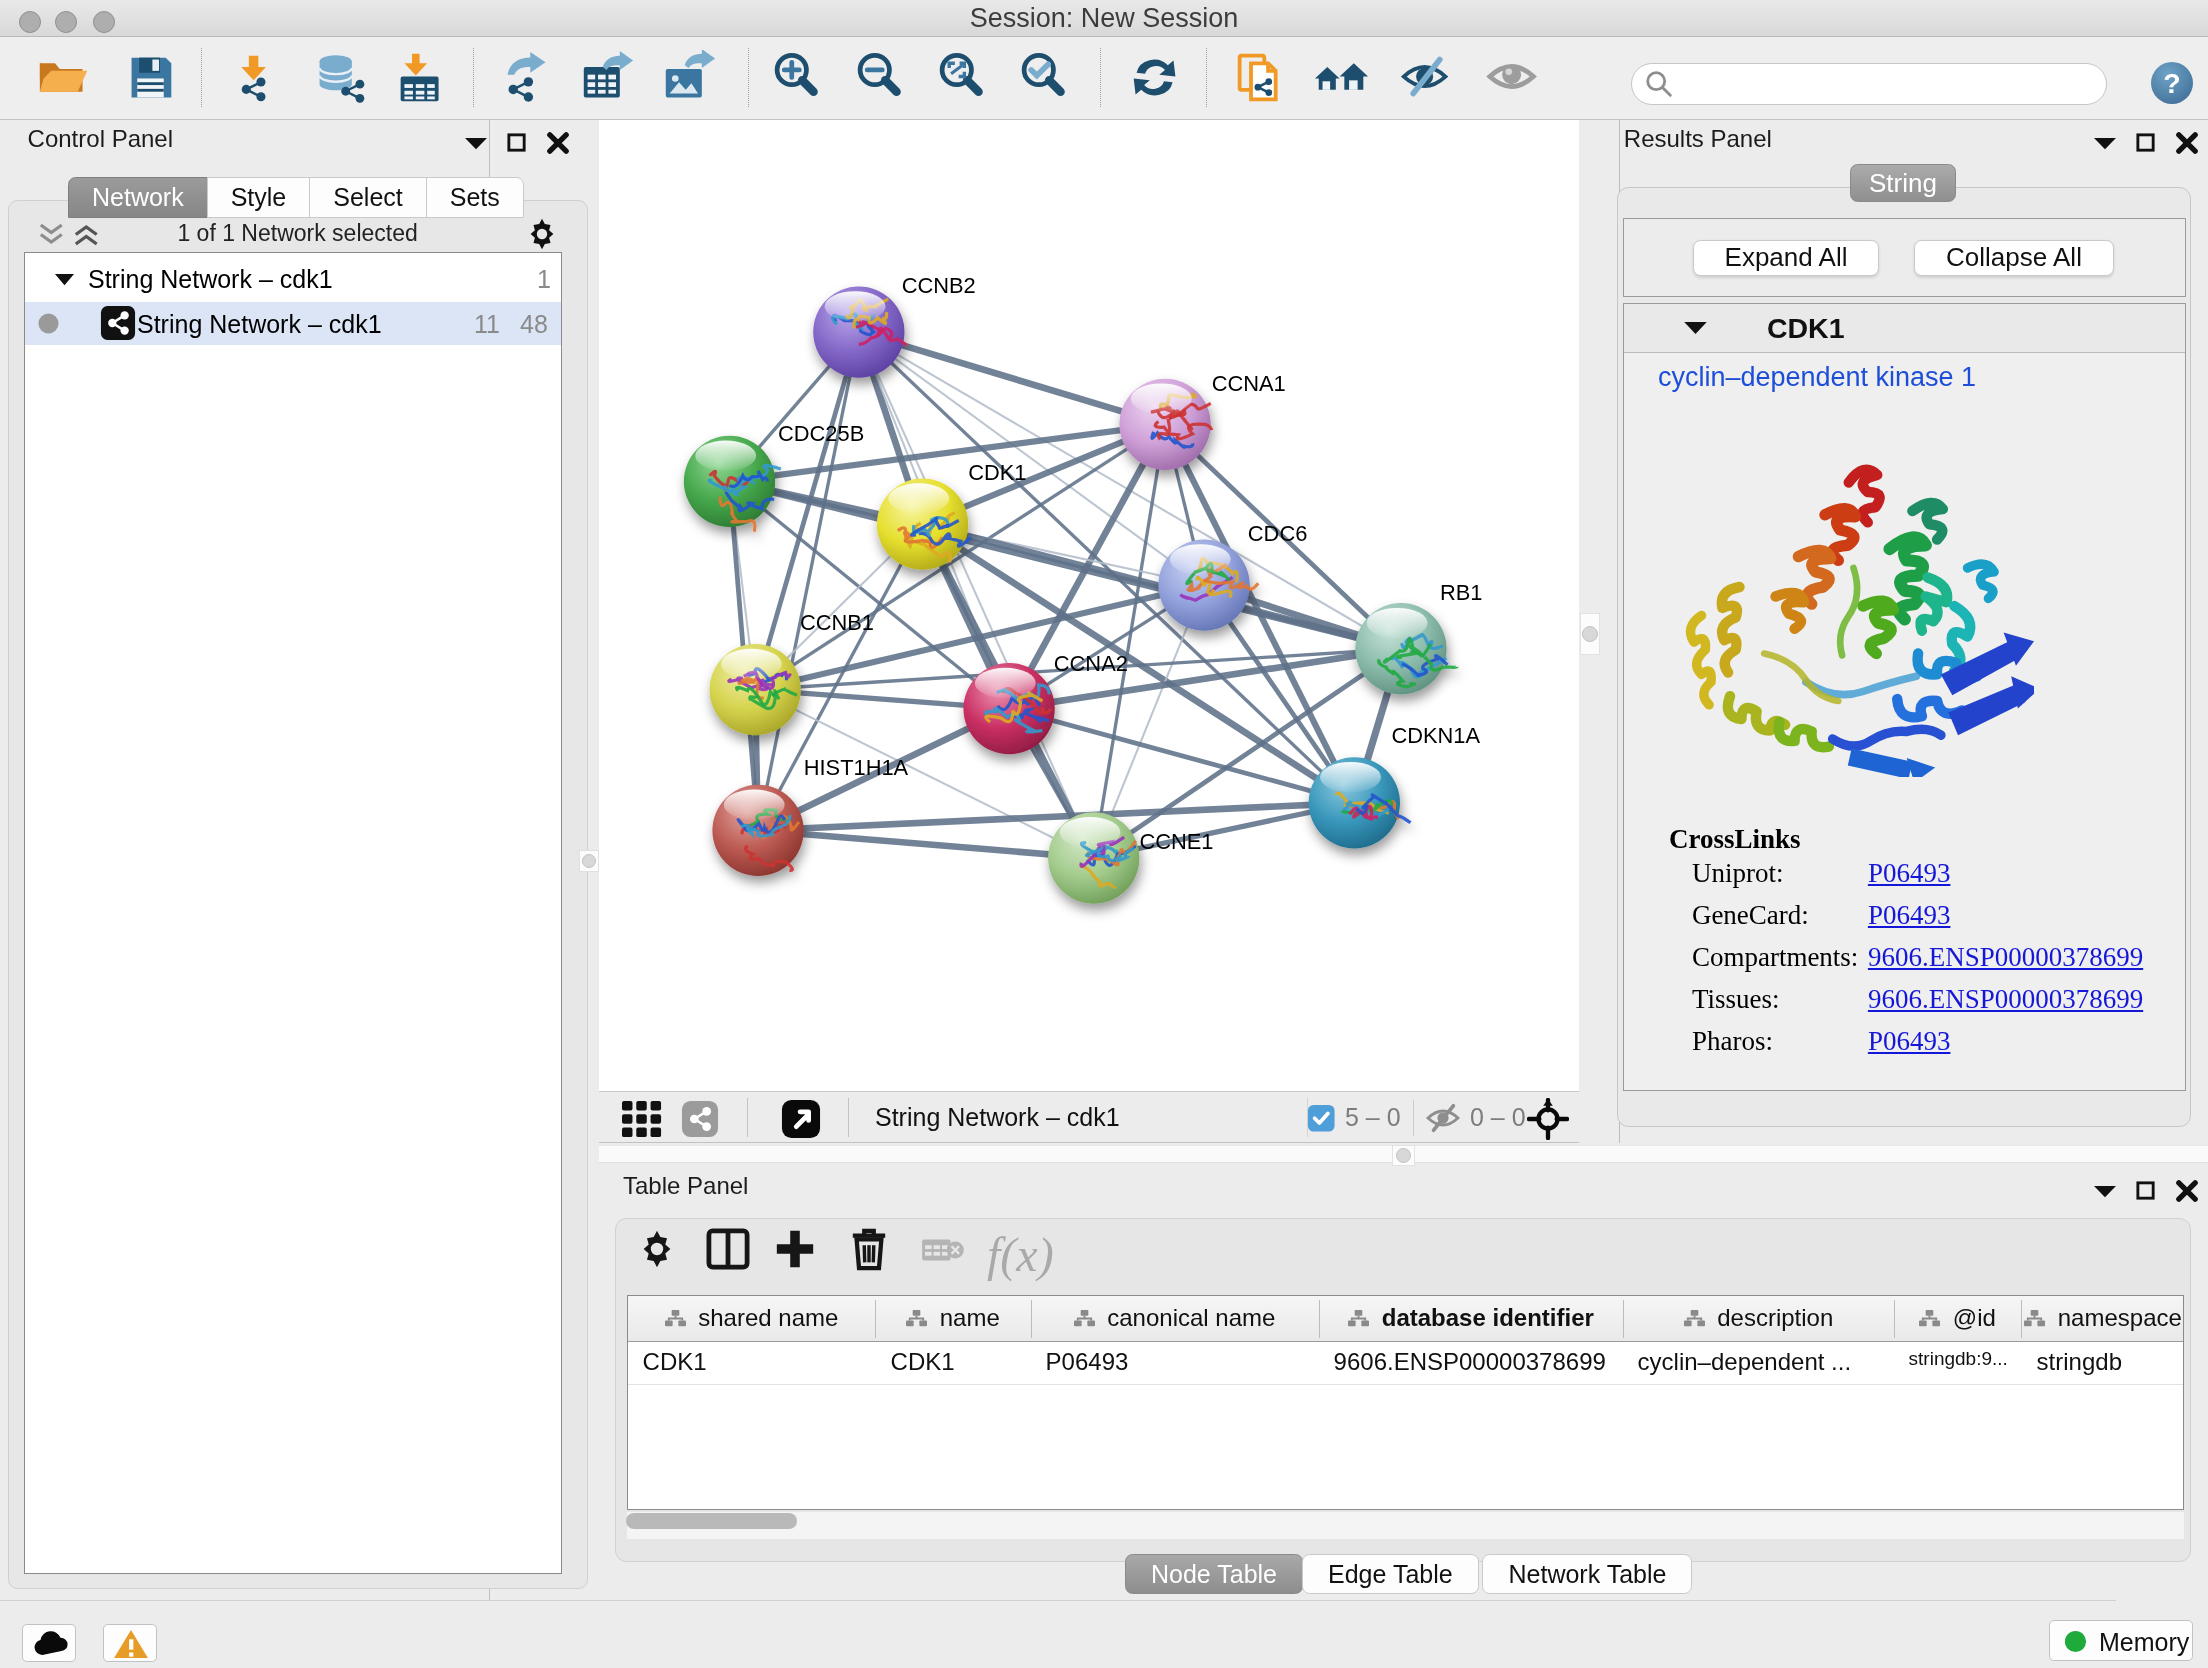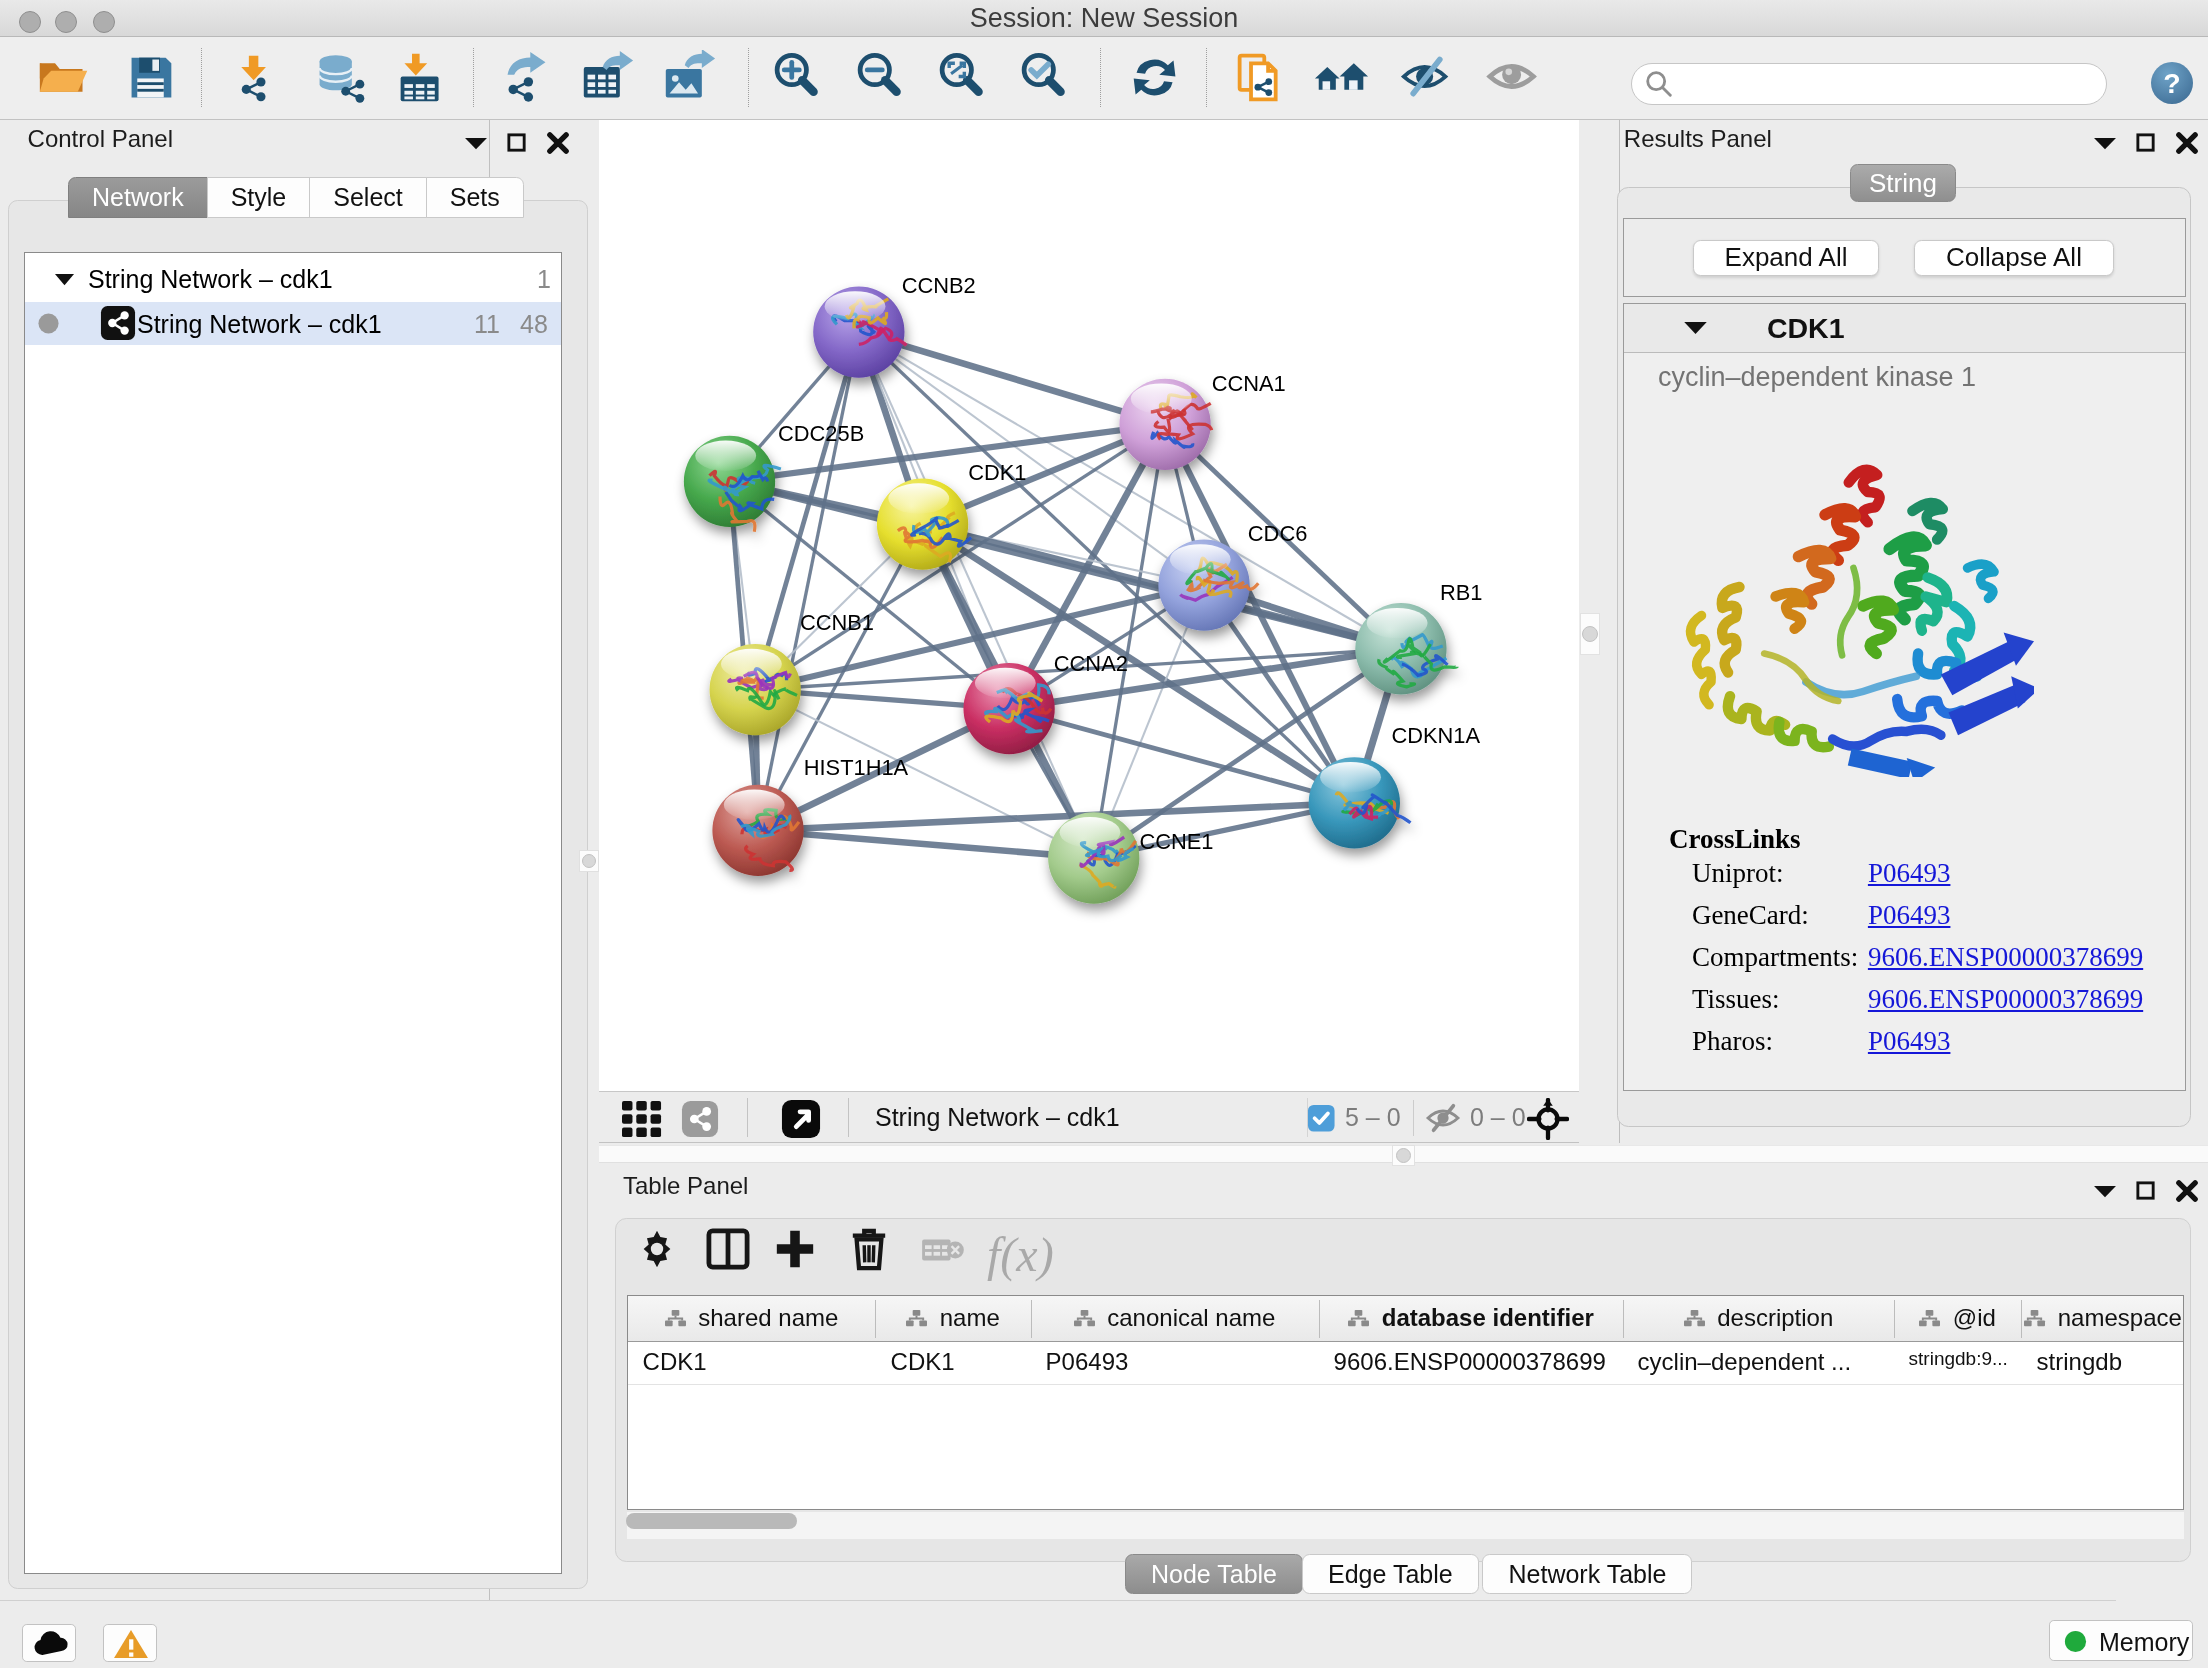--- a/index.html
+++ b/index.html
@@ -215,20 +215,33 @@
         <path d="M4 4 L21 21 M21 4 L4 21" stroke="#111" stroke-width="5.6" stroke-linecap="round"></path>
       </svg>
   </div>
   <div class="tabs">
     <div class="tab first sel">Network</div>
       <div class="tab">Style</div>
       <div class="tab">Select</div>
       <div class="tab last">Sets</div>
   </div>
   <div id="cpouter"></div>
+  <div id="netlisthead">
+    <svg width="28.5" height="23" viewBox="0 0 30 24" style="position:absolute;left:29.5px;top:7.6px">
+        <path d="M4 2 l11 8 11-8 M4 12 l11 8 11-8" fill="none" stroke="#8e8e8e" stroke-width="3.4"></path>
+      </svg>
+    <svg width="28.5" height="23" viewBox="0 0 30 24" style="position:absolute;left:64px;top:7.6px">
+        <path d="M4 22 l11-8 11 8 M4 12 l11-8 11 8" fill="none" stroke="#555" stroke-width="3.4"></path>
+      </svg>
+    <div class="t">1 of 1 Network selected</div>
+    <svg width="36" height="36" viewBox="0 0 38 38" style="position:absolute;left:516px;top:1px">
+        <path d="M19 3 l3 5.5 6 1 -1.5 5.5 4.5 4 -4.5 4 1.5 5.5 -6 1 -3 5.5 -3-5.5 -6-1 1.5-5.5 -4.5-4 4.5-4 -1.5-5.5 6-1 z" fill="#111"></path>
+        <circle cx="19" cy="19" r="5.5" fill="#e7e7e7"></circle>
+      </svg>
+  </div>
   <div id="netlist">
     <div class="nrow1">
       <svg width="21" height="14.3" viewBox="0 0 22 15" style="position:absolute;left:28.5px;top:19px">
           <path d="M1 2 h20 l-10 12 z" fill="#111"></path>
         </svg>
       <span style="position:absolute;left:63px;top:12.4px;">String Network – cdk1</span>
       <span style="position:absolute;left:512px;top:12.4px;color:#8a8a8a;">1</span>
     </div>
     <div class="nrow2">
       <svg width="23" height="23" viewBox="0 0 24 24" style="position:absolute;left:12.4px;top:9.5px">
@@ -571,21 +584,21 @@
 <div class="abs" style="left:230px;top:44px;width:104px;height:36px;background:linear-gradient(#ababab,#8f8f8f);border:1px solid #8a8a8a;border-radius:7.6px;color:#fff;font-size:26px;text-align:center;line-height:36px;">String</div>
 <div class="abs" style="left:2.9px;top:98px;width:563px;height:79px;background:#ececec;border:1.9px solid #9a9a9a;box-sizing:border-box;"></div>
 <div class="abs btn" style="left:73px;top:120px;width:184px;height:34px;line-height:32px;">Expand All</div>
 <div class="abs btn" style="left:294px;top:120px;width:198px;height:34px;line-height:32px;">Collapse All</div>
 <div class="abs" style="left:2.9px;top:183px;width:563px;height:788px;background:#efefef;border:1.9px solid #9a9a9a;box-sizing:border-box;">
   <div style="position:absolute;left:0;top:0;width:100%;height:48px;background:#e9e9e9;border-bottom:1px solid #bbb;"></div>
   <svg width="25" height="15" viewBox="0 0 26 16" style="position:absolute;left:59px;top:16px">
         <path d="M1 2 h24 l-12 13 z" fill="#111"></path>
       </svg>
   <div style="position:absolute;left:143px;top:7.6px;font-size:28.5px;font-weight:bold;color:#111;">CDK1</div>
-  <div style="position:absolute;left:34px;top:58px;font-size:27px;color:#737373;">cyclin–dependent kinase 1</div>
+  <div style="position:absolute;left:34px;top:58px;font-size:27px;color:#1d4ed8;">cyclin–dependent kinase 1</div>
   <svg width="361" height="323" viewBox="0 0 380 340" style="position:absolute;left:49px;top:150px">
 <defs></defs>
 <g fill="none" stroke-linecap="round" stroke-linejoin="round">
 <path d="M185 30 q16 -22 30 -8 q-24 6 -10 18 q20 0 8 16 q-22 2 -8 16" stroke="#c41f1f" stroke-width="11"></path>
 <path d="M160 64 q26 -14 32 2 q-28 -2 -16 14 q24 4 8 16 q-26 2 -10 16" stroke="#cc3d14" stroke-width="12"></path>
 <path d="M132 108 q28 -14 34 2 q-28 0 -16 14 q24 4 8 16 q-26 4 -12 18" stroke="#d2691e" stroke-width="12"></path>
 <path d="M108 150 q26 -10 30 6 q-26 -2 -16 12 q22 6 6 16" stroke="#cf8416" stroke-width="11"></path>
 <path d="M70 140 q-22 4 -18 22 q20 -8 14 10 q-20 8 -12 24 q16 -8 12 10 q-18 10 -8 24" stroke="#c8a81c" stroke-width="11"></path>
 <path d="M30 170 q-18 12 -8 28 q14 -10 12 8 q-16 14 -4 26 q12 -10 10 8 q-14 12 -2 24" stroke="#d2b820" stroke-width="10"></path>
 <path d="M60 255 q-8 22 12 24 q0 -18 16 -8 q-4 20 14 20 q2 -16 16 -6" stroke="#aab41e" stroke-width="11"></path>

